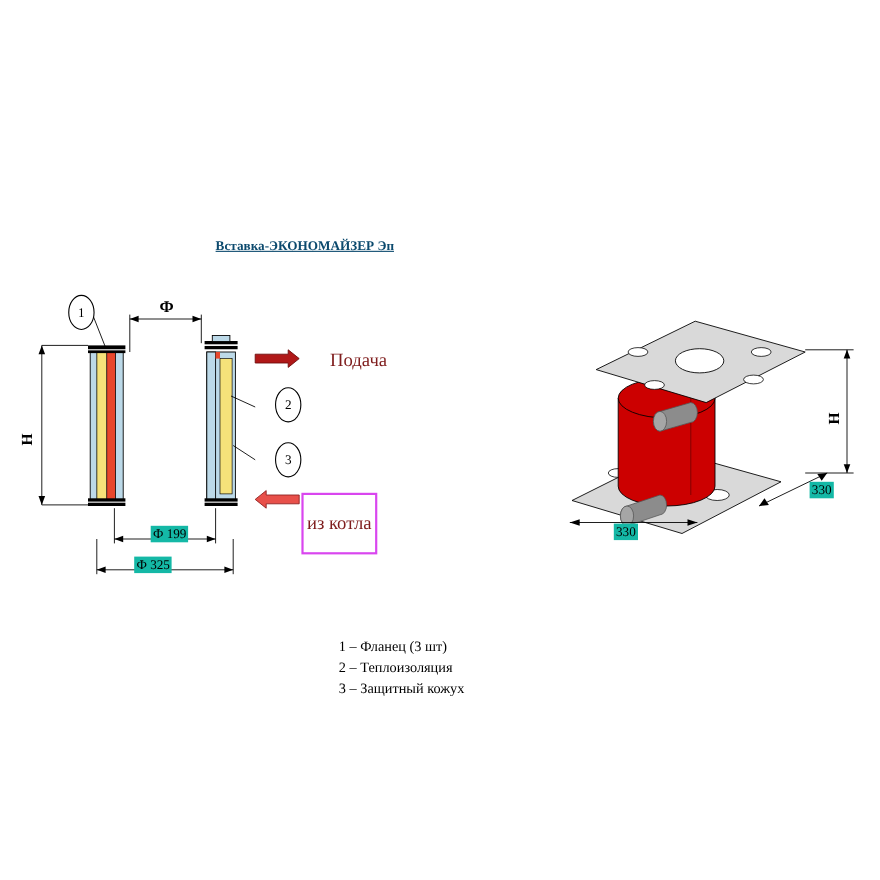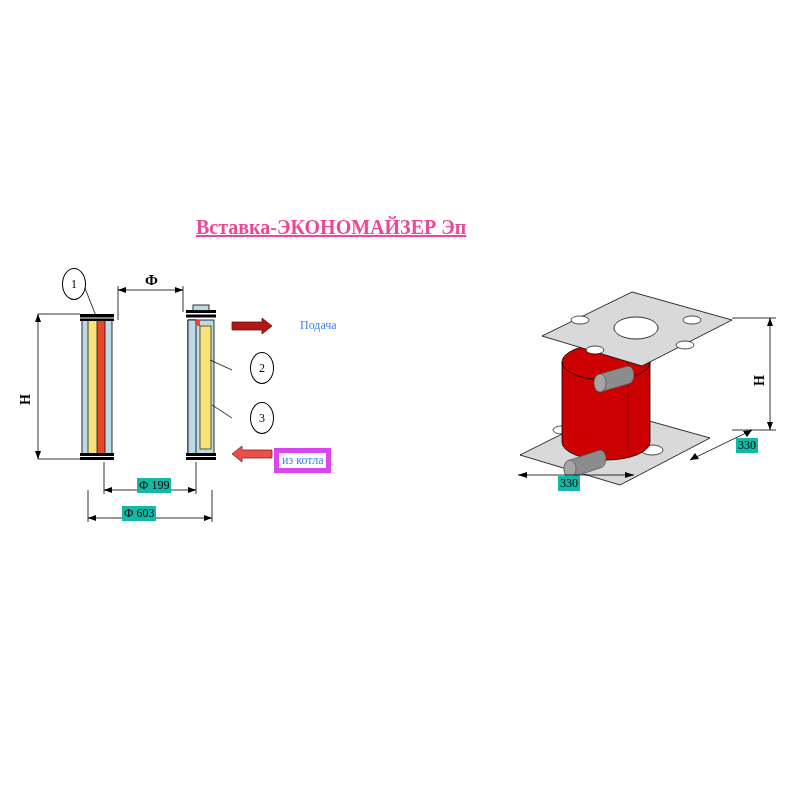--- a/index.html
+++ b/index.html
@@ -15,23 +15,23 @@
     font-family: "Liberation Serif", serif;
     overflow: hidden;
   }
   .abs { position: absolute; }
 
   
   #title {
     left: 196px;
     top: 216px;
     font-family: "Liberation Serif", serif;
-    font-size: 20px;
+    font-size: 12px;
     font-weight: bold;
-    color: #ec4899;
+    color: #0c4a6e;
     text-decoration: underline;
     white-space: nowrap;
   }
 
   
   .lbl {
     position: absolute;
     font-family: "Liberation Serif", serif;
     font-size: 13px;
     color: #000000;
@@ -85,22 +85,22 @@
     font-family: "Liberation Serif", serif;
     font-size: 13px;
     color: #000000;
     line-height: 19px;
   }
 
   
   .flowtext {
     position: absolute;
     font-family: "Liberation Serif", serif;
-    font-size: 12px;
-    color: #3b82f6;
+    font-size: 17px;
+    color: #7f1d1d;
     white-space: nowrap;
   }
 
   svg { display: block; }
 </style>
 </head>
 <body>
 
 <div id="root">
 
@@ -182,24 +182,24 @@
     <div class="callout" style="left:250px; top:102px; width:22px; height:30px;">
       <span>2</span>
     </div>
     <div class="callout" style="left:250px; top:152px; width:22px; height:30px;">
       <span>3</span>
     </div>
 
     <div class="lbl lbl-b" style="left:145px; top:22px; font-size:15px;">Ф</div>
     <div class="vtext" style="left:18px; top:155px;">Н</div>
     <div class="dim" style="left:125px; top:228px;margin-left:12px;">Ф 199</div>
-    <div class="dim" style="left:122px; top:256px;">Ф 603</div>
+    <div class="dim" style="left:122px; top:256px;">Ф 325</div>
 
     <div class="flowtext" style="left:300px; top:68px;">Подача</div>
-    <div class="flowtext" style="left:274px; top:198px; border:5px solid #d946ef; padding:0 3px;">из котла</div>
+    <div class="flowtext" style="left:274px; top:198px; border:2px solid #d946ef; padding:16px 3px;">из котла</div>
   </div>
 
   <div class="abs" style="left:500px; top:290px; width:300px; height:220px;">
     <svg width="300" height="220">
 
       <polygon points="20,165 110,120 210,148 120,195" fill="#d9d9d9" stroke="#000000" stroke-width="0.8"></polygon>
       <ellipse cx="78" cy="158" rx="11" ry="5" fill="#ffffff" stroke="#000000" stroke-width="0.7"></ellipse>
       <ellipse cx="152" cy="160" rx="11" ry="5" fill="#ffffff" stroke="#000000" stroke-width="0.7"></ellipse>
       <ellipse cx="62" cy="140" rx="9" ry="4" fill="#ffffff" stroke="#000000" stroke-width="0.7"></ellipse>
 
@@ -237,14 +237,19 @@
       <line x1="18" y1="185" x2="134" y2="185" stroke="#000000" stroke-width="0.8"></line>
       <polygon points="18,185 27,182 27,188" fill="#000000"></polygon>
       <polygon points="134,185 125,182 125,188" fill="#000000"></polygon>
     </svg>
 
     <div class="vtext" style="left:252px; top:96px;">Н</div>
     <div class="dim" style="left:236px; top:148px;">330</div>
     <div class="dim" style="left:58px; top:186px;">330</div>
   </div>
 
+  <div class="abs" id="legend">
+    <div>1 – Фланец (3 шт)</div>
+    <div>2 – Теплоизоляция</div>
+    <div>3 – Защитный кожух</div>
+  </div>
 
 </div>
 
 </body></html>

